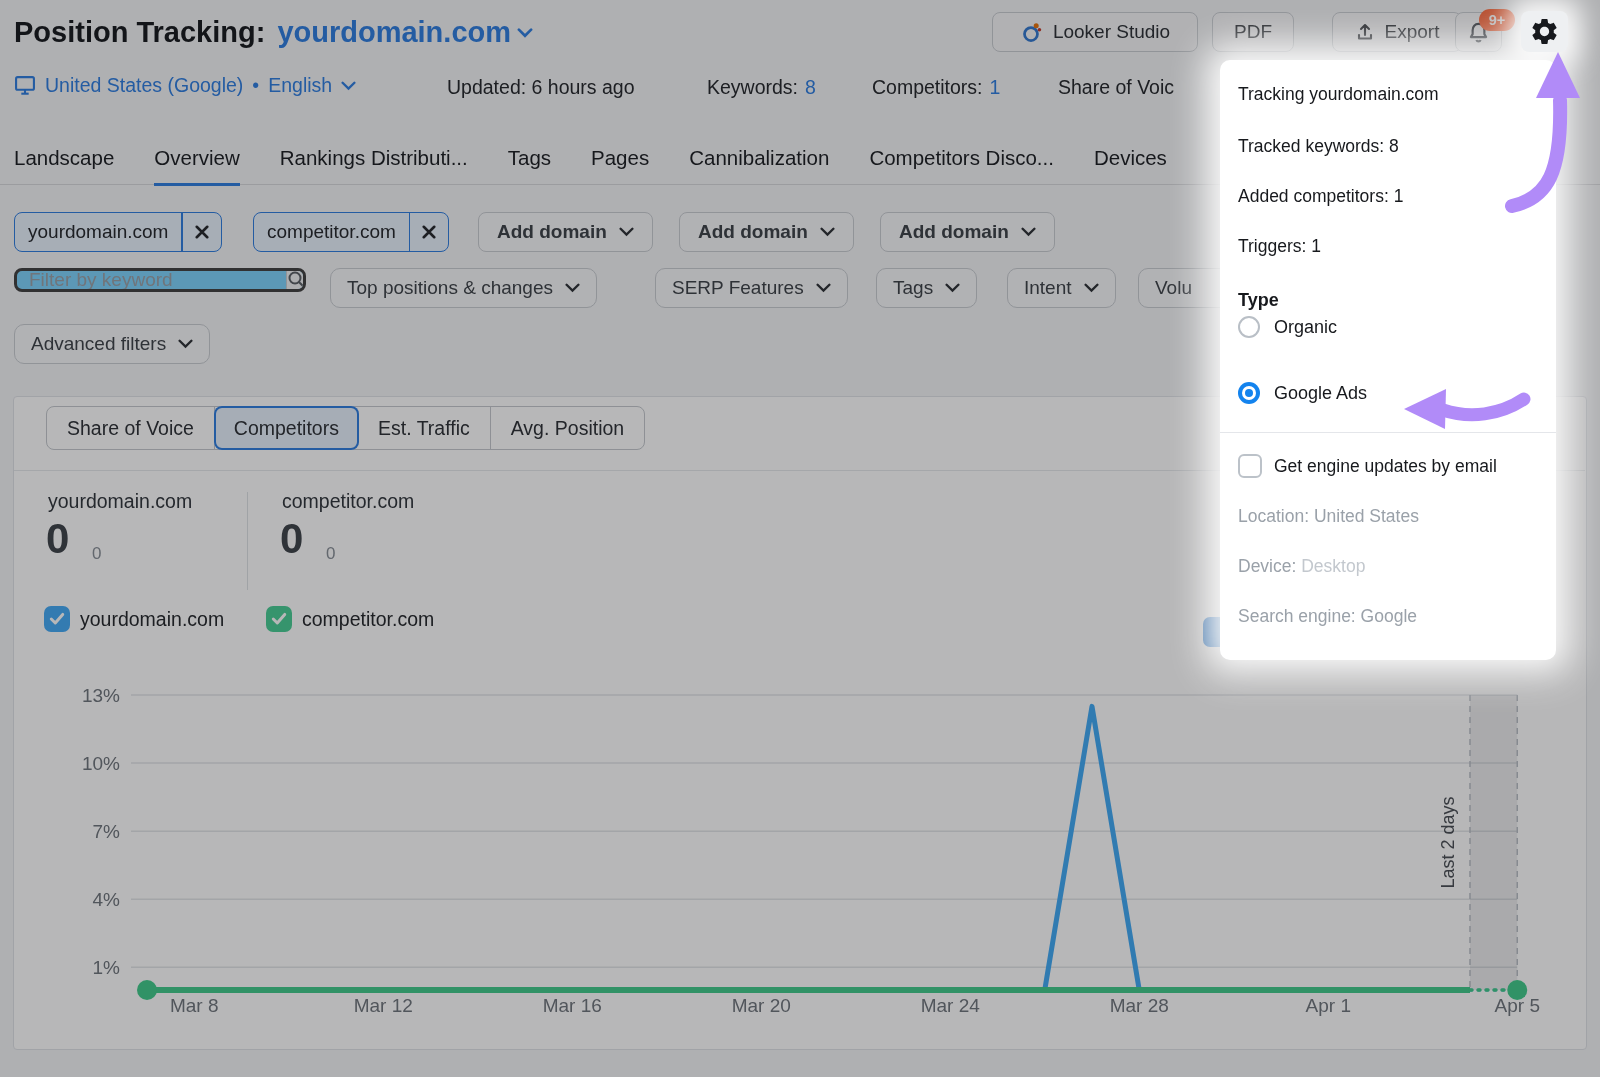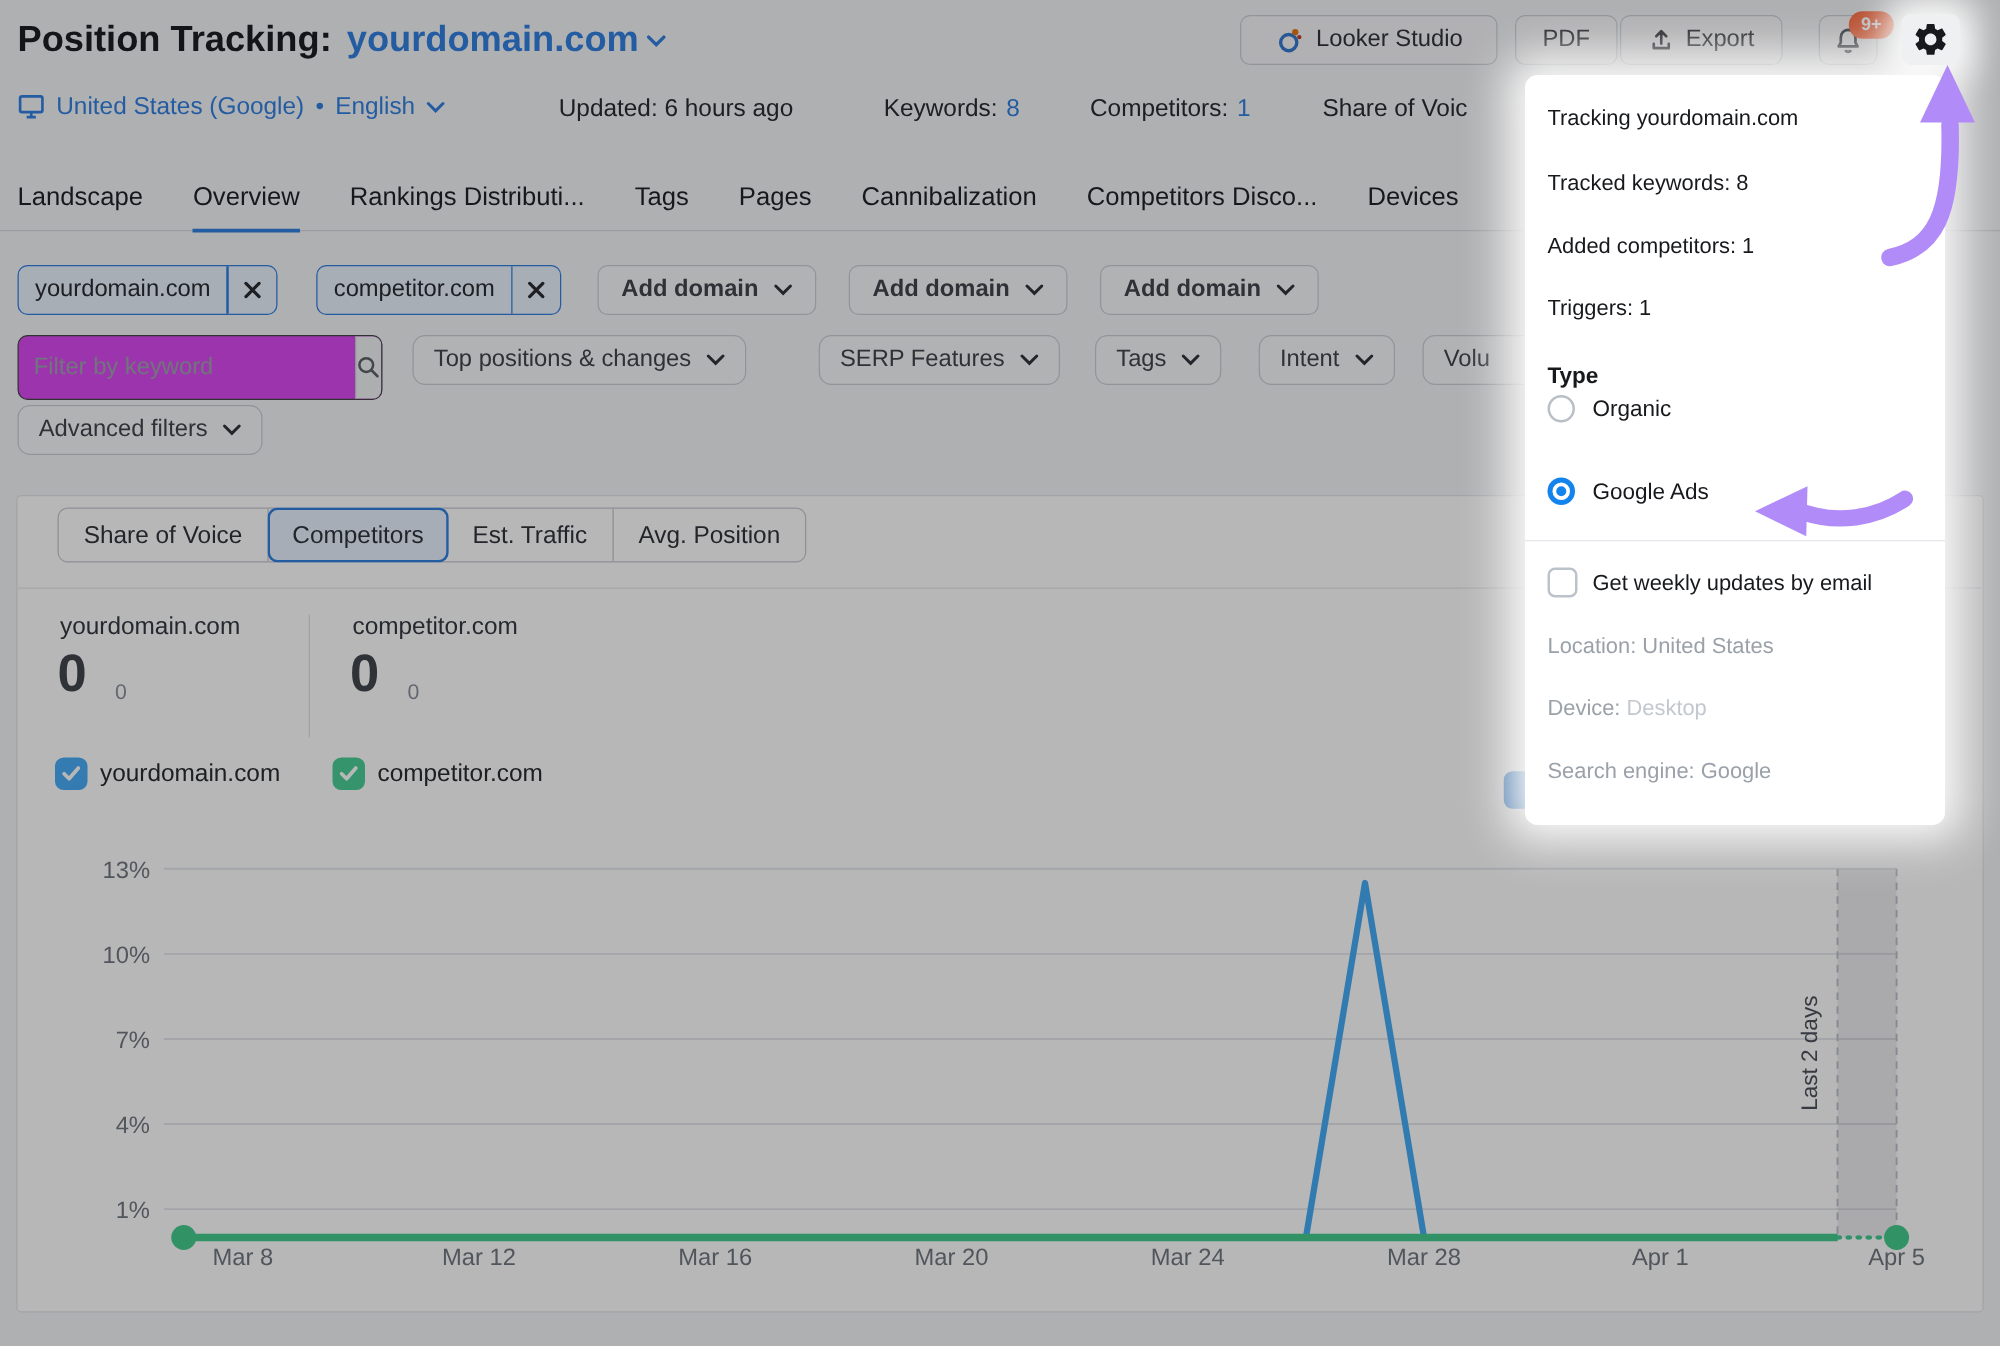--- a/index.html
+++ b/index.html
@@ -28,22 +28,22 @@
   
   .chip{top:212px;height:40px;box-sizing:border-box;display:flex;align-items:center;z-index:1;}
   .domain-chip{border:1.5px solid #2d7de0;background:#e9f2fd;border-radius:8px;}
   .domain-chip .lbl{font-size:19px;color:#23262a;padding:0 13px;}
   .domain-chip .sep{width:1.5px;align-self:stretch;background:#2d7de0;}
   .domain-chip .x{width:38px;display:flex;align-items:center;justify-content:center;cursor:pointer;}
   .add-chip{border:1px solid #c9cdd2;background:#f7f8f9;border-radius:8px;padding:0 18px;gap:12px;
     font-size:19px;color:#3c4147;font-weight:bold;}
   .drop-chip{top:268px;height:40px;border:1px solid #c9cdd2;background:#f7f8f9;border-radius:10px;
     padding:17px 16px;gap:12px;font-size:19px;color:#3c4147;display:flex;align-items:center;box-sizing:border-box;z-index:1;}
-  .kw-input{left:14px;top:268px;width:292px;height:52px;border:1px solid #404040;border-radius:8px;
-    background:#d946ef;display:flex;box-sizing:border-box;overflow:hidden;z-index:1;}
+  .kw-input{left:14px;top:268px;width:292px;height:24px;border:3px solid #404040;border-radius:8px;
+    background:#7dd3fc;display:flex;box-sizing:border-box;overflow:hidden;z-index:1;}
   .kw-input input{flex:1;border:0;outline:0;font-size:19px;color:#333;padding:0 12px;font-family:inherit;background:transparent;}
   .kw-input input::placeholder{color:#9aa1a8;}
   .kw-search{width:52px;border-left:1px solid #c9cdd2;background:#f1f2f4;display:flex;align-items:center;justify-content:center;cursor:pointer;}
   
   .card{left:13px;top:396px;width:1574px;height:654px;background:#fff;border:1px solid #e0e3e7;border-radius:4px;box-sizing:border-box;z-index:1;}
   .seg{left:46px;top:406px;height:42px;display:flex;border:1px solid #c4c8cd;border-radius:8px;z-index:2;background:#fff;}
   .seg .s{padding:0 20px;display:flex;align-items:center;font-size:19.5px;color:#2b2f34;border-right:1px solid #c4c8cd;cursor:pointer;}
   .seg .s:last-child{border-right:0;}
   .seg .s.active{box-shadow:inset 0 0 0 2px #2d7de0;background:#e7f1fd;border-radius:8px;margin:-1px;border-right:0;z-index:1;}
   .card-div{left:14px;top:470px;width:1571px;height:1px;background:#e6e8eb;z-index:2;}
@@ -124,21 +124,21 @@
     <svg width="23" height="23" viewBox="0 0 22 22">
         <circle cx="10.5" cy="12.5" r="6.2" fill="none" stroke="#3177cf" stroke-width="2.6"></circle>
         <circle cx="15.5" cy="4.5" r="2.4" fill="#e8710a"></circle>
         <circle cx="18.6" cy="8.3" r="1.7" fill="#c53929"></circle>
       </svg>
     <span>Looker Studio</span>
   </div>
   <div class="abs tbtn" style="left:1212px;width:82px;">
     <span>PDF</span>
   </div>
-  <div class="abs tbtn" style="left:1296px;width:130px;">
+  <div class="abs tbtn" style="left:1332px;width:130px;">
     <svg width="20" height="20" viewBox="0 0 20 20">
         <path d="M10 13 V3.5 M6 7 L10 3 L14 7 M4 13 v3.5 h12 V13" fill="none" stroke="#2b2f34" stroke-width="2.1" stroke-linecap="round" stroke-linejoin="round"></path>
       </svg>
     <span>Export</span>
   </div>
   <div class="abs tbtn" style="left:1455px;width:47px;">
     <svg width="23" height="23" viewBox="0 0 20 20">
         <path d="M10 2.5 C6.9 2.5 4.9 4.9 4.9 8 v3.4 L3.4 14 h13.2 L15.1 11.4 V8 C15.1 4.9 13.1 2.5 10 2.5 Z" fill="none" stroke="#41464c" stroke-width="1.9" stroke-linejoin="round"></path>
         <path d="M8.2 16.5 a1.9 1.9 0 0 0 3.6 0" fill="none" stroke="#41464c" stroke-width="1.9"></path>
       </svg>
@@ -318,21 +318,21 @@
     </div>
     <div class="radio-row" style="top:322px;">
       <span class="radio sel"></span>
       <span class="radio-lbl">Google Ads</span>
     </div>
 
     <div class="p-divider"></div>
 
     <div class="radio-row" style="top:394px;gap:12px;">
       <span class="cb"></span>
-      <span class="radio-lbl" style="font-size:17.5px;">Get weekly updates by email</span>
+      <span class="radio-lbl" style="font-size:17.5px;">Get engine updates by email</span>
     </div>
 
     <div class="p-line p-gray" style="top:446px;">Location: United States</div>
     <div class="p-line p-gray" style="top:496px;">
       <span>Device:</span>
       <span style="color:#c3c8ce;">Desktop</span>
     </div>
     <div class="p-line p-gray" style="top:546px;">Search engine: Google</div>
   </div>
 

